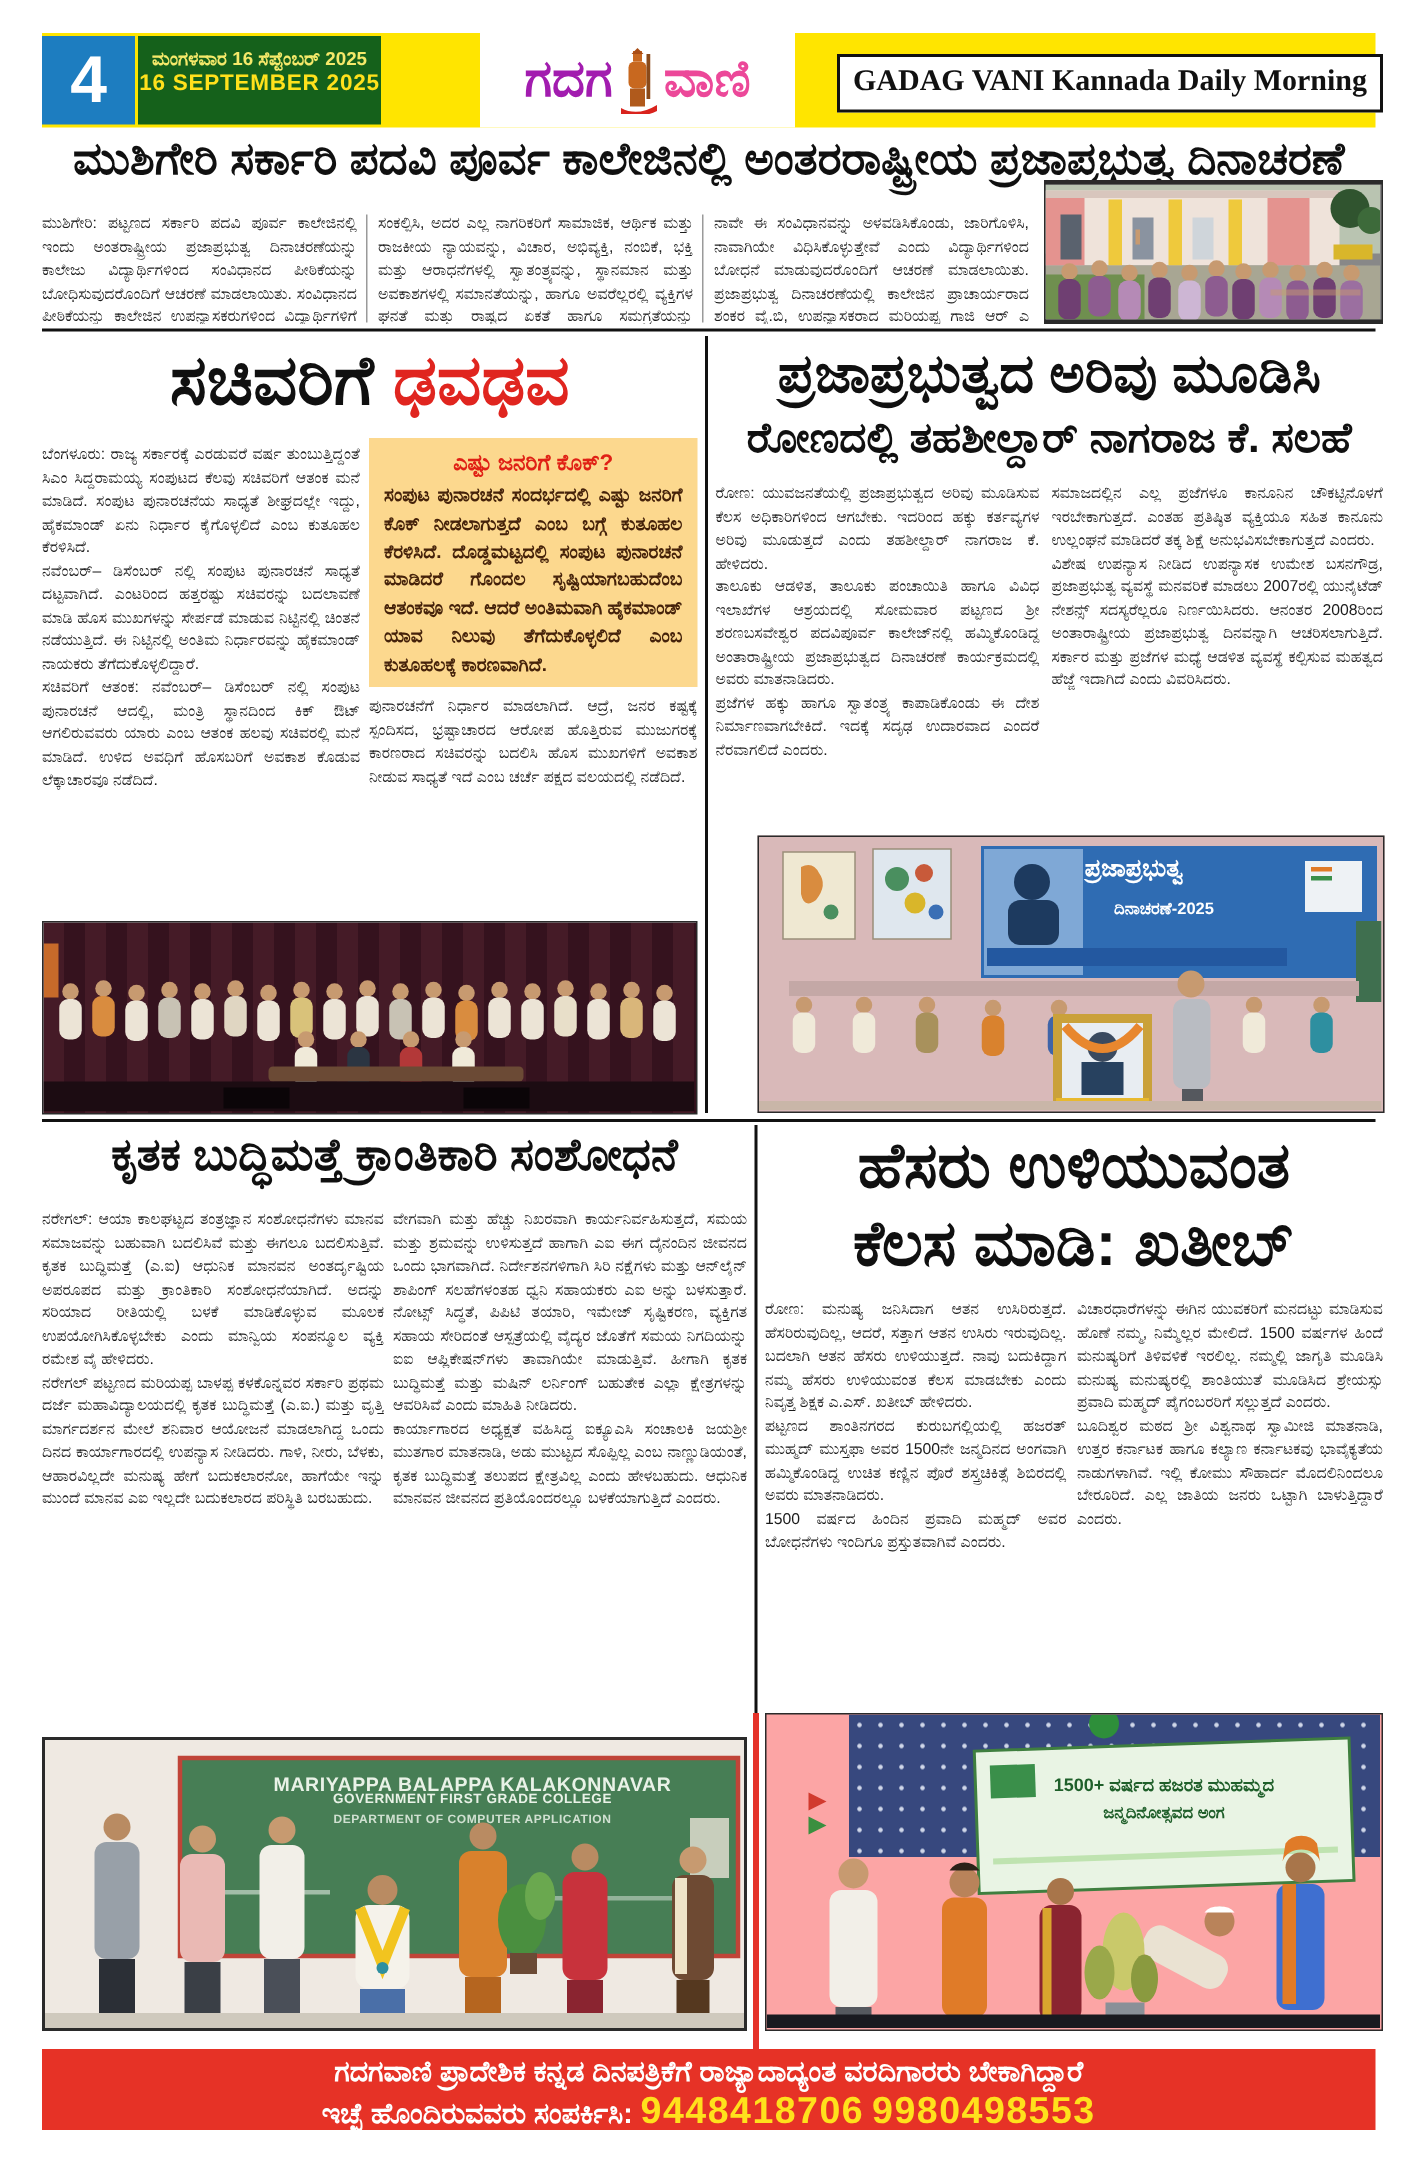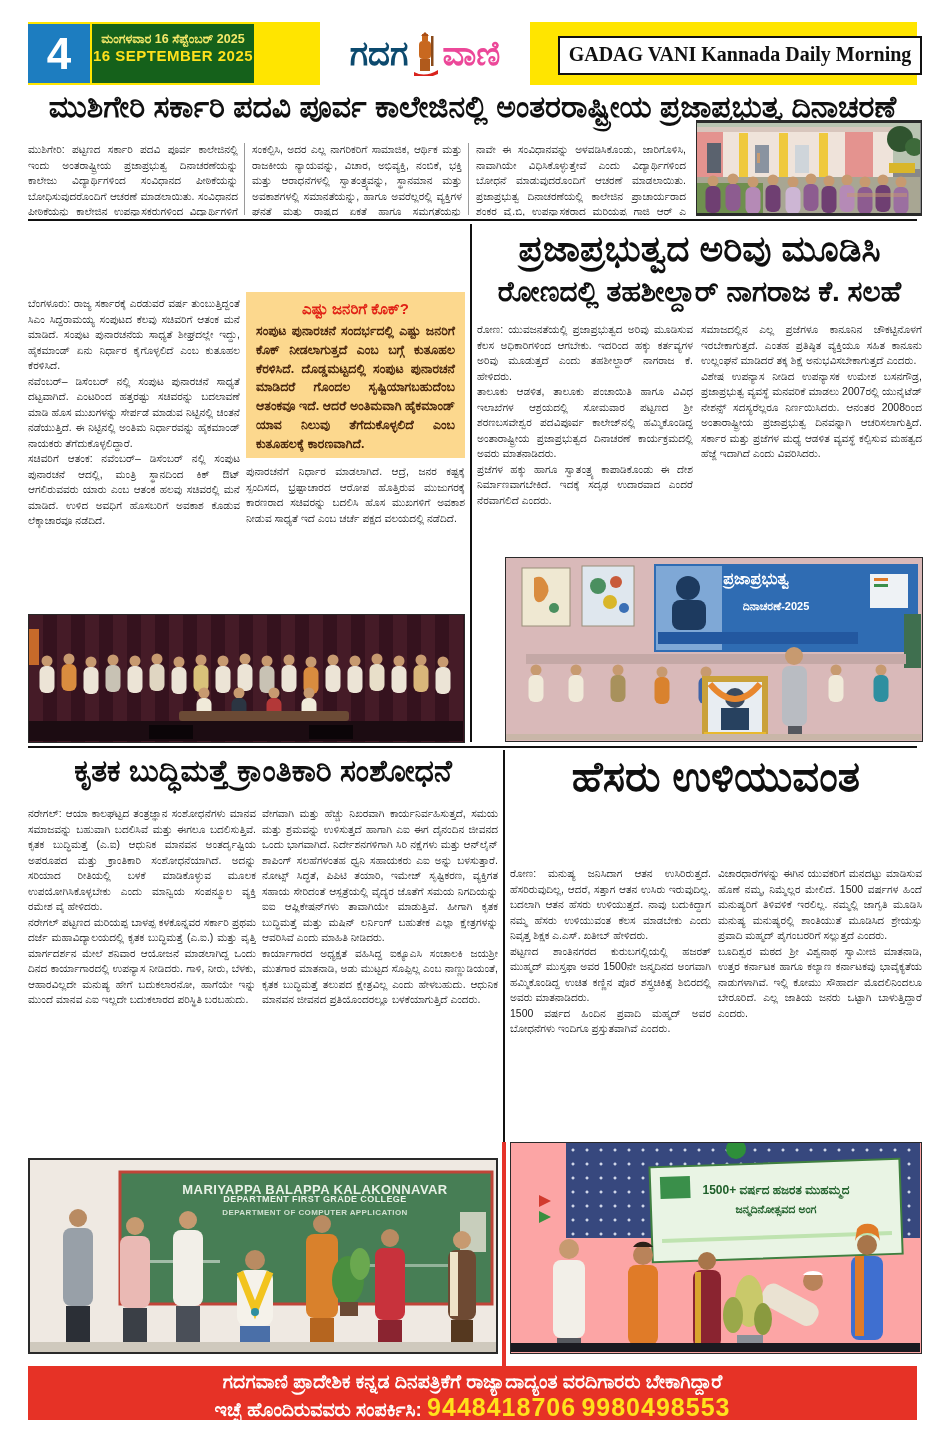--- a/index.html
+++ b/index.html
@@ -9,21 +9,21 @@
 
   
   .mast-bar{left:28px;top:22px;width:889px;height:63px;background:#ffe500;}
   .pagenum-box{left:0;top:2px;width:62px;height:59px;background:#1d7dc0;color:#fff;
       font-size:44px;font-weight:bold;text-align:center;line-height:59px;}
   .date-box{left:64px;top:2px;width:162px;height:59px;background:#15611b;text-align:center;}
   .date-kn{margin-top:8px;font-size:12.5px;font-weight:bold;color:#f5e96a;}
   .date-en{font-size:15px;font-weight:bold;color:#ffe11c;letter-spacing:.5px;}
   .logo-box{left:292px;top:0;width:210px;height:63px;background:#ffffff;text-align:center;}
   .logo-row{display:flex;align-items:center;justify-content:center;height:63px;gap:4px;}
-  .logo-gadag{font-size:34px;font-weight:bold;color:#0c4a6e;}
+  .logo-gadag{font-size:34px;font-weight:bold;color:#a21caf;}
   .logo-vani{font-size:34px;font-weight:bold;color:#ec4899;}
   .mast-title-box{left:530px;top:14px;width:360px;height:35px;background:#ffffff;border:2px solid #111;
       text-align:center;line-height:33px;font-family:"Liberation Serif","DejaVu Serif",serif;
       font-weight:bold;font-size:20px;color:#111;}
 
   
   .hl{font-weight:bold;color:#101010;}
   .body-col{font-size:10.5px;line-height:1.48;text-align:justify;color:#1b1b1b;
       white-space:pre-line;overflow:hidden;}
   .rule-h{background:#111;height:2px;}
@@ -133,20 +133,24 @@
       <use href="#prs" x="168" y="59" color="#8d5c90"></use>
       <use href="#prs" x="186" y="57" color="#6f3f72"></use>
       <use href="#prs" x="204" y="59" color="#9b6fa0"></use>
       <rect x="60" y="30" width="3" height="10" fill="#c79a70"></rect>
       <rect x="150" y="70" width="60" height="4" fill="#c79a70" opacity=".5"></rect>
     </svg>
   </div>
 
   <div class="abs rule-h" style="left:28px;top:219px;width:889px;"></div>
 
+  <div class="abs" style="left:28px;top:226px;width:437px;text-align:center;font-size:46px;font-weight:bold;">
+    <span style="color:#101010;">ಸಚಿವರಿಗೆ</span>
+    <span style="color:#e0251f;">ಢವಢವ</span>
+  </div>
 
   <div class="abs body-col" style="left:28px;top:296px;width:212px;height:314px;">ಬೆಂಗಳೂರು: ರಾಜ್ಯ ಸರ್ಕಾರಕ್ಕೆ ಎರಡುವರೆ ವರ್ಷ ತುಂಬುತ್ತಿದ್ದಂತೆ ಸಿಎಂ ಸಿದ್ದರಾಮಯ್ಯ ಸಂಪುಟದ ಕೆಲವು ಸಚಿವರಿಗೆ ಆತಂಕ ಮನೆ ಮಾಡಿದೆ. ಸಂಪುಟ ಪುನಾರಚನೆಯ ಸಾಧ್ಯತೆ ಶೀಘ್ರದಲ್ಲೇ ಇದ್ದು, ಹೈಕಮಾಂಡ್ ಏನು ನಿರ್ಧಾರ ಕೈಗೊಳ್ಳಲಿದೆ ಎಂಬ ಕುತೂಹಲ ಕೆರಳಿಸಿದೆ.
 ನವೆಂಬರ್– ಡಿಸೆಂಬರ್ ನಲ್ಲಿ ಸಂಪುಟ ಪುನಾರಚನೆ ಸಾಧ್ಯತೆ ದಟ್ಟವಾಗಿದೆ. ಎಂಟರಿಂದ ಹತ್ತರಷ್ಟು ಸಚಿವರನ್ನು ಬದಲಾವಣೆ ಮಾಡಿ ಹೊಸ ಮುಖಗಳನ್ನು ಸೇರ್ಪಡೆ ಮಾಡುವ ನಿಟ್ಟಿನಲ್ಲಿ ಚಿಂತನೆ ನಡೆಯುತ್ತಿದೆ. ಈ ನಿಟ್ಟಿನಲ್ಲಿ ಅಂತಿಮ ನಿರ್ಧಾರವನ್ನು ಹೈಕಮಾಂಡ್ ನಾಯಕರು ತೆಗೆದುಕೊಳ್ಳಲಿದ್ದಾರೆ.
 ಸಚಿವರಿಗೆ ಆತಂಕ: ನವೆಂಬರ್– ಡಿಸೆಂಬರ್ ನಲ್ಲಿ ಸಂಪುಟ ಪುನಾರಚನೆ ಆದಲ್ಲಿ, ಮಂತ್ರಿ ಸ್ಥಾನದಿಂದ ಕಿಕ್ ಔಟ್ ಆಗಲಿರುವವರು ಯಾರು ಎಂಬ ಆತಂಕ ಹಲವು ಸಚಿವರಲ್ಲಿ ಮನೆ ಮಾಡಿದೆ. ಉಳಿದ ಅವಧಿಗೆ ಹೊಸಬರಿಗೆ ಅವಕಾಶ ಕೊಡುವ ಲೆಕ್ಕಾಚಾರವೂ ನಡೆದಿದೆ.</div>
 
   <div class="abs highlight-box" style="left:246px;top:292px;width:219px;height:166px;">
     <div class="highlight-title">ಎಷ್ಟು ಜನರಿಗೆ ಕೊಕ್?</div>
     <div class="highlight-body">ಸಂಪುಟ ಪುನಾರಚನೆ ಸಂದರ್ಭದಲ್ಲಿ ಎಷ್ಟು ಜನರಿಗೆ ಕೊಕ್ ನೀಡಲಾಗುತ್ತದೆ ಎಂಬ ಬಗ್ಗೆ ಕುತೂಹಲ ಕೆರಳಿಸಿದೆ. ದೊಡ್ಡಮಟ್ಟದಲ್ಲಿ ಸಂಪುಟ ಪುನಾರಚನೆ ಮಾಡಿದರೆ ಗೊಂದಲ ಸೃಷ್ಟಿಯಾಗಬಹುದೆಂಬ ಆತಂಕವೂ ಇದೆ. ಆದರೆ ಅಂತಿಮವಾಗಿ ಹೈಕಮಾಂಡ್ ಯಾವ ನಿಲುವು ತೆಗೆದುಕೊಳ್ಳಲಿದೆ ಎಂಬ ಕುತೂಹಲಕ್ಕೆ ಕಾರಣವಾಗಿದೆ.</div>
   </div>
 
@@ -296,28 +300,29 @@
         </g>
       <g>
           <circle cx="432" cy="80" r="9" fill="#c79a70"></circle>
           <rect x="418" y="90" width="28" height="70" rx="8" fill="#6e4a33"></rect>
           <rect x="420" y="92" width="8" height="64" fill="#efe3c8"></rect>
           <rect x="421" y="160" width="22" height="30" fill="#55381f"></rect>
         </g>
       <rect x="0" y="182" width="466" height="10" fill="#cfc9bd"></rect>
     </svg>
     <div class="abs chalk-text" style="left:120px;top:22px;width:330px;font-size:13px;">MARIYAPPA BALAPPA KALAKONNAVAR</div>
-    <div class="abs chalk-text" style="left:120px;top:34px;width:330px;font-size:9px;">DEPARTMENT FIRST GRADE COLLEGE</div>
+    <div class="abs chalk-text" style="left:120px;top:34px;width:330px;font-size:9px;">GOVERNMENT FIRST GRADE COLLEGE</div>
     <div class="abs chalk-text" style="left:130px;top:48px;width:310px;font-size:8px;opacity:.85;">DEPARTMENT OF COMPUTER APPLICATION</div>
   </div>
 
   <div class="abs rule-v" style="left:503px;top:750px;height:392px;"></div>
   <div class="abs" style="left:502px;top:1142px;width:4px;height:226px;background:#e5332a;"></div>
 
   <div class="abs hl" style="left:510px;top:752px;width:412px;font-size:42px;text-align:center;line-height:1.2;">ಹೆಸರು ಉಳಿಯುವಂತ</div>
+  <div class="abs hl" style="left:510px;top:804px;width:412px;font-size:42px;text-align:center;line-height:1.2;">ಕೆಲಸ ಮಾಡಿ: ಖತೀಬ್</div>
 
   <div class="abs body-col" style="left:510px;top:866px;width:201px;height:272px;">ರೋಣ: ಮನುಷ್ಯ ಜನಿಸಿದಾಗ ಆತನ ಉಸಿರಿರುತ್ತದೆ. ಹೆಸರಿರುವುದಿಲ್ಲ, ಆದರೆ, ಸತ್ತಾಗ ಆತನ ಉಸಿರು ಇರುವುದಿಲ್ಲ. ಬದಲಾಗಿ ಆತನ ಹೆಸರು ಉಳಿಯುತ್ತದೆ. ನಾವು ಬದುಕಿದ್ದಾಗ ನಮ್ಮ ಹೆಸರು ಉಳಿಯುವಂತ ಕೆಲಸ ಮಾಡಬೇಕು ಎಂದು ನಿವೃತ್ತ ಶಿಕ್ಷಕ ಎ.ಎಸ್. ಖತೀಬ್ ಹೇಳಿದರು.
 ಪಟ್ಟಣದ ಶಾಂತಿನಗರದ ಕುರುಬಗಲ್ಲಿಯಲ್ಲಿ ಹಜರತ್ ಮುಹ್ಮದ್ ಮುಸ್ತಫಾ ಅವರ 1500ನೇ ಜನ್ಮದಿನದ ಅಂಗವಾಗಿ ಹಮ್ಮಿಕೊಂಡಿದ್ದ ಉಚಿತ ಕಣ್ಣಿನ ಪೊರೆ ಶಸ್ತ್ರಚಿಕಿತ್ಸೆ ಶಿಬಿರದಲ್ಲಿ ಅವರು ಮಾತನಾಡಿದರು.
 1500 ವರ್ಷದ ಹಿಂದಿನ ಪ್ರವಾದಿ ಮಹ್ಮದ್ ಅವರ ಬೋಧನೆಗಳು ಇಂದಿಗೂ ಪ್ರಸ್ತುತವಾಗಿವೆ ಎಂದರು.</div>
   <div class="abs body-col" style="left:718px;top:866px;width:204px;height:272px;">ವಿಚಾರಧಾರೆಗಳನ್ನು ಈಗಿನ ಯುವಕರಿಗೆ ಮನದಟ್ಟು ಮಾಡಿಸುವ ಹೊಣೆ ನಮ್ಮ, ನಿಮ್ಮೆಲ್ಲರ ಮೇಲಿದೆ. 1500 ವರ್ಷಗಳ ಹಿಂದೆ ಮನುಷ್ಯರಿಗೆ ತಿಳಿವಳಿಕೆ ಇರಲಿಲ್ಲ. ನಮ್ಮಲ್ಲಿ ಜಾಗೃತಿ ಮೂಡಿಸಿ ಮನುಷ್ಯ ಮನುಷ್ಯರಲ್ಲಿ ಶಾಂತಿಯುತೆ ಮೂಡಿಸಿದ ಶ್ರೇಯಸ್ಸು ಪ್ರವಾದಿ ಮಹ್ಮದ್ ಪೈಗಂಬರರಿಗೆ ಸಲ್ಲುತ್ತದೆ ಎಂದರು.
 ಬೂದಿಶ್ವರ ಮಠದ ಶ್ರೀ ವಿಶ್ವನಾಥ ಸ್ವಾಮೀಜಿ ಮಾತನಾಡಿ, ಉತ್ತರ ಕರ್ನಾಟಕ ಹಾಗೂ ಕಲ್ಯಾಣ ಕರ್ನಾಟಕವು ಭಾವೈಕ್ಯತೆಯ ನಾಡುಗಳಾಗಿವೆ. ಇಲ್ಲಿ ಕೋಮು ಸೌಹಾರ್ದ ಮೊದಲಿನಿಂದಲೂ ಬೇರೂರಿದೆ. ಎಲ್ಲ ಜಾತಿಯ ಜನರು ಒಟ್ಟಾಗಿ ಬಾಳುತ್ತಿದ್ದಾರೆ ಎಂದರು.</div>
 
   <div class="abs photo night" style="left:510px;top:1142px;width:412px;height:212px;">
     <div class="abs canopy" style="left:55px;top:0;width:354px;height:95px;"></div>
     <svg class="abs" style="left:0;top:0;" width="409" height="209" viewBox="0 0 409 209">

